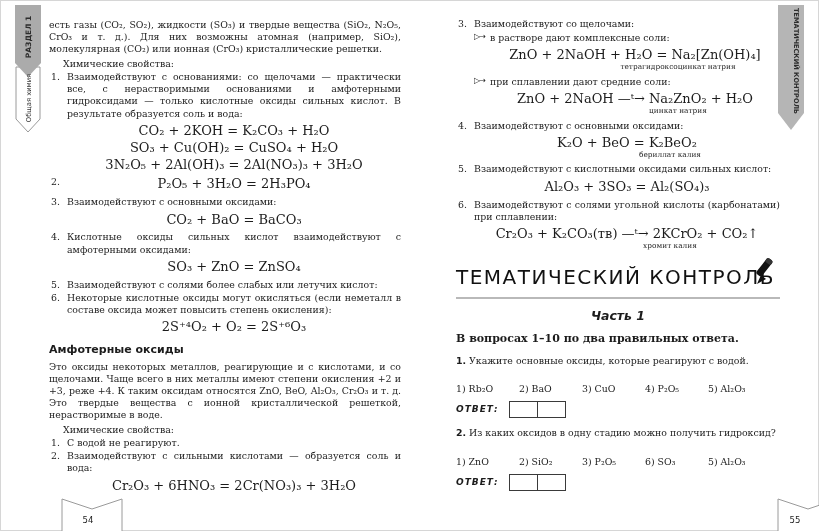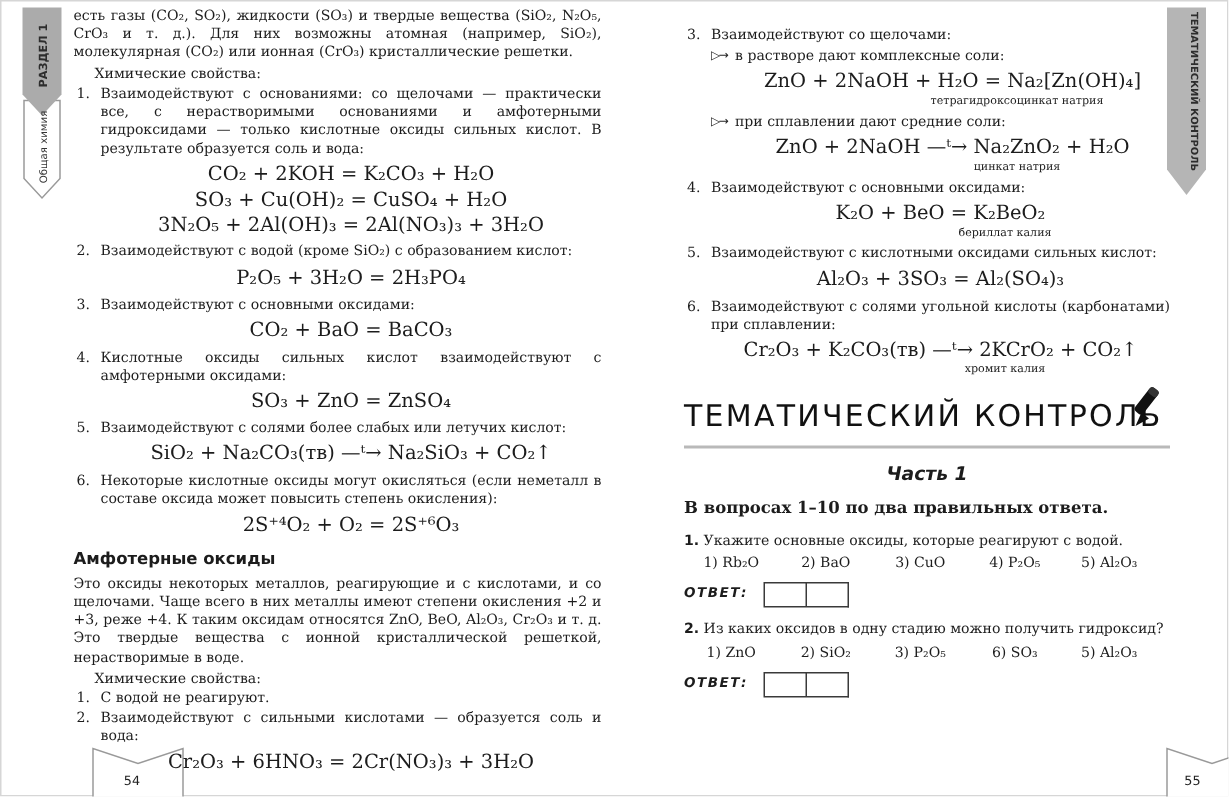--- a/index.html
+++ b/index.html
@@ -4,21 +4,21 @@
 <style>
   html,body{margin:0;padding:0;}
   body{
     width:819px;height:531px;position:relative;overflow:hidden;
     background:#ffffff;color:#1c1c1c;
     font-family:"DejaVu Serif","Liberation Serif",serif;
   }
   .spread{position:absolute;inset:0;border:1px solid #d6d6d6;box-sizing:border-box;}
 
   
-  .page-left{position:absolute;left:48px;top:4px;width:352px;font-size:9.4px;line-height:1.3;}
+  .page-left{position:absolute;left:48px;top:18px;width:352px;font-size:9.4px;line-height:1.3;}
   .page-right{position:absolute;left:455px;top:16px;width:324px;font-size:9.4px;line-height:1.3;}
   .para{text-align:justify;}
   .props-label{text-indent:14px;margin:2px 0 1px;}
   .item{position:relative;padding-left:18px;margin-top:1px;text-align:justify;}
   .item .num{position:absolute;left:2px;top:0;}
   .formula{text-align:center;font-size:13px;margin:3px 0 3px;white-space:nowrap;}
   .caption{text-align:center;font-size:7.4px;margin:-2px 0 4px;padding-left:86px;}
   .subitem{position:relative;padding-left:16px;margin-top:2px;}
   .bullet{position:absolute;left:0;top:0;font-family:"DejaVu Sans",sans-serif;font-size:8px;letter-spacing:-1px;}
   .sec-heading{font-family:"DejaVu Sans","Liberation Sans",sans-serif;font-weight:bold;font-size:11px;margin:7px 0 3px;}
@@ -28,21 +28,21 @@
   .tk-title{
     font-family:"DejaVu Sans","Liberation Sans",sans-serif;
     font-size:20px;letter-spacing:1.5px;color:#111;white-space:nowrap;
   }
   .pencil{position:absolute;right:2px;top:-8px;}
   .tk-part{text-align:center;font-family:"DejaVu Sans",sans-serif;font-style:italic;font-weight:bold;font-size:12.5px;margin:9px 0 7px;}
   .tk-instr{font-weight:bold;font-size:11px;margin:4px 0 8px;}
   .question{margin-top:9px;}
   .q-line{text-align:left;}
   .q-num{font-family:"DejaVu Sans",sans-serif;font-weight:bold;font-size:9.4px;}
-  .opts{display:flex;margin-top:3px;text-align:center;}
+  .opts{display:flex;margin-top:16px;}
   .opt{width:63px;white-space:nowrap;}
   .answer-row{display:flex;align-items:center;margin:6px 0 2px;}
   .answer-label{font-family:"DejaVu Sans",sans-serif;font-style:italic;font-weight:bold;font-size:9px;letter-spacing:1px;margin-right:10px;}
   .abox{width:27px;height:15px;border:1px solid #3a3a3a;background:#fff;}
   .abox + .abox{border-left:none;}
 
   
   .svg-abs{position:absolute;}
   svg text{font-family:"DejaVu Sans","Liberation Sans",sans-serif;}
 </style>
@@ -79,40 +79,38 @@
     <div class="item">
       <span class="num">1.</span>
       <div>Взаимодействуют с основаниями: со щелочами — практически все, с нерастворимыми основаниями и амфотерными гидроксидами — только кислотные оксиды сильных кислот. В результате образуется соль и вода:</div>
       <div class="formula" style="margin-bottom:0">CO₂ + 2KOH = K₂CO₃ + H₂O</div>
       <div class="formula" style="margin:0">SO₃ + Cu(OH)₂ = CuSO₄ + H₂O</div>
       <div class="formula" style="margin-top:0">3N₂O₅ + 2Al(OH)₃ = 2Al(NO₃)₃ + 3H₂O</div>
     </div>
 
     <div class="item">
       <span class="num">2.</span>
-      <div>Взаимодействуют с водой (кроме SiO₂) с образованием кислот:</div>
       <div class="formula">P₂O₅ + 3H₂O = 2H₃PO₄</div>
     </div>
 
     <div class="item">
       <span class="num">3.</span>
       <div>Взаимодействуют с основными оксидами:</div>
       <div class="formula">CO₂ + BaO = BaCO₃</div>
     </div>
 
     <div class="item">
       <span class="num">4.</span>
       <div>Кислотные оксиды сильных кислот взаимодействуют с амфотерными оксидами:</div>
       <div class="formula">SO₃ + ZnO = ZnSO₄</div>
     </div>
 
     <div class="item">
       <span class="num">5.</span>
       <div>Взаимодействуют с солями более слабых или летучих кислот:</div>
-      <div class="formula">SiO₂ + Na₂CO₃(тв) —ᵗ→ Na₂SiO₃ + CO₂↑</div>
     </div>
 
     <div class="item">
       <span class="num">6.</span>
       <div>Некоторые кислотные оксиды могут окисляться (если неметалл в составе оксида может повысить степень окисления):</div>
       <div class="formula">2S⁺⁴O₂ + O₂ = 2S⁺⁶O₃</div>
     </div>
 
     <div class="sec-heading">Амфотерные оксиды</div>
     <div class="para">Это оксиды некоторых металлов, реагирующие и с кислотами, и со щелочами. Чаще всего в них металлы имеют степени окисления +2 и +3, реже +4. К таким оксидам относятся ZnO, BeO, Al₂O₃, Cr₂O₃ и т. д. Это твердые вещества с ионной кристаллической решеткой, нерастворимые в воде.</div>

